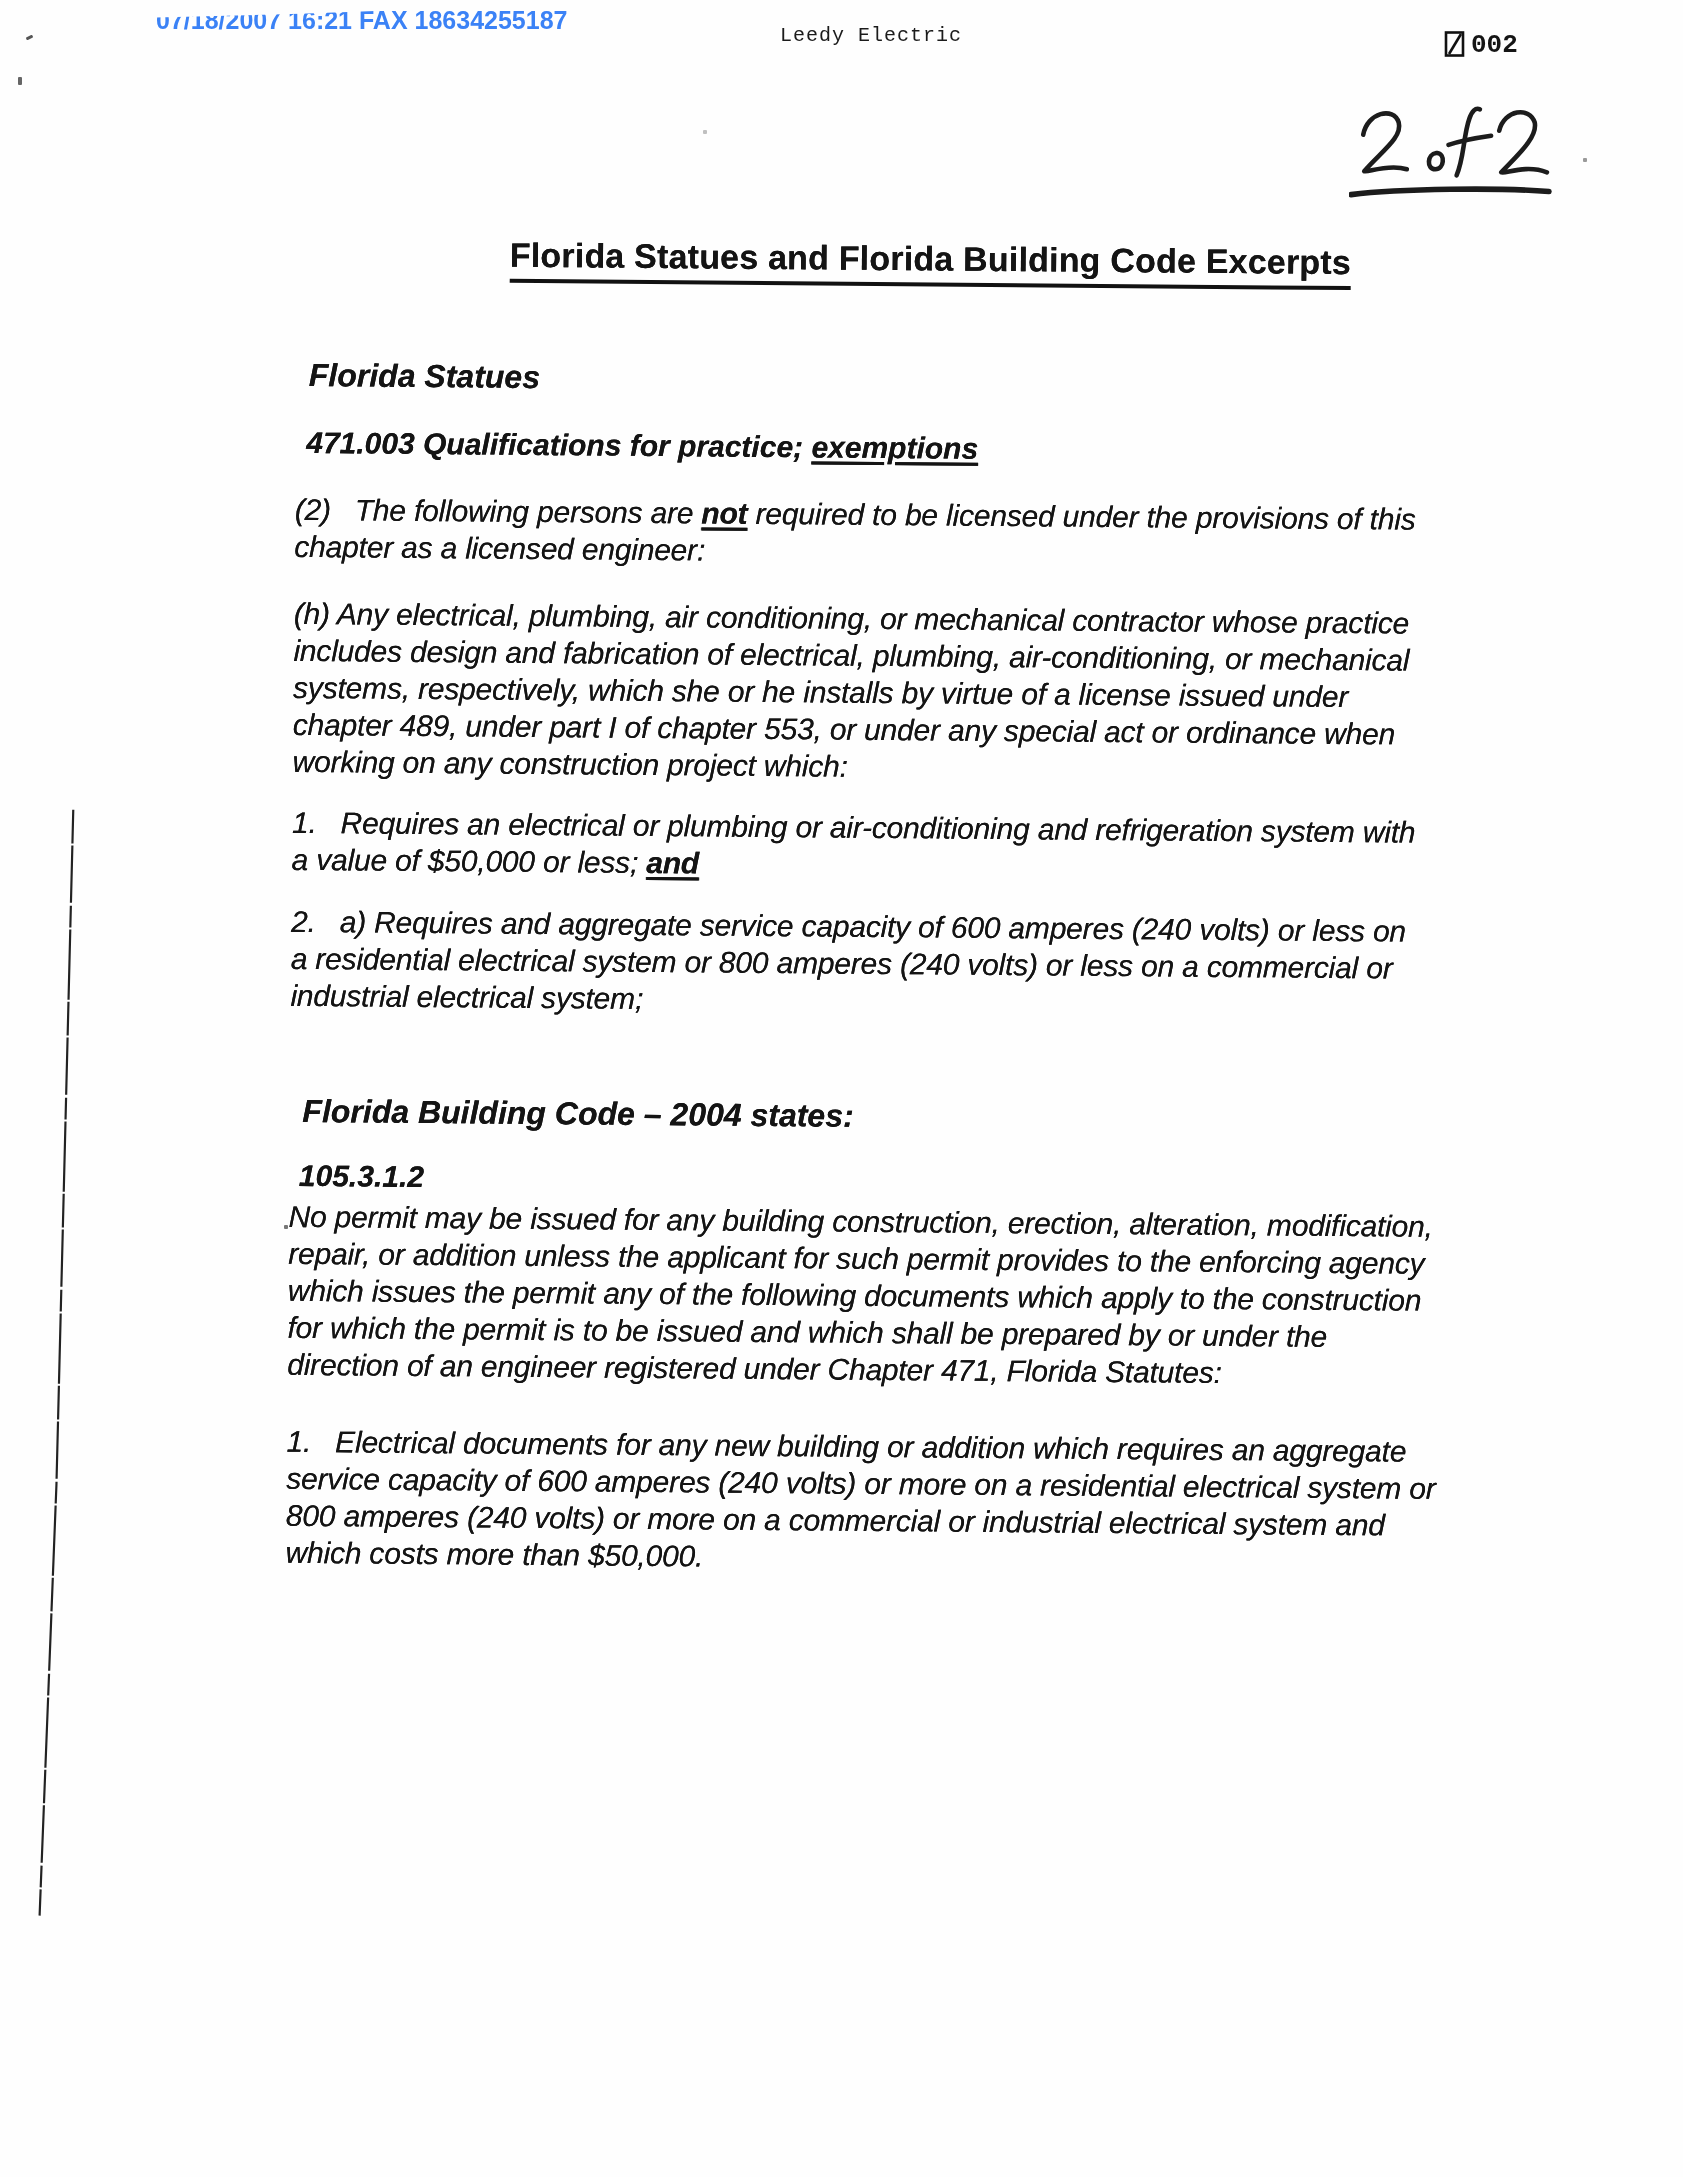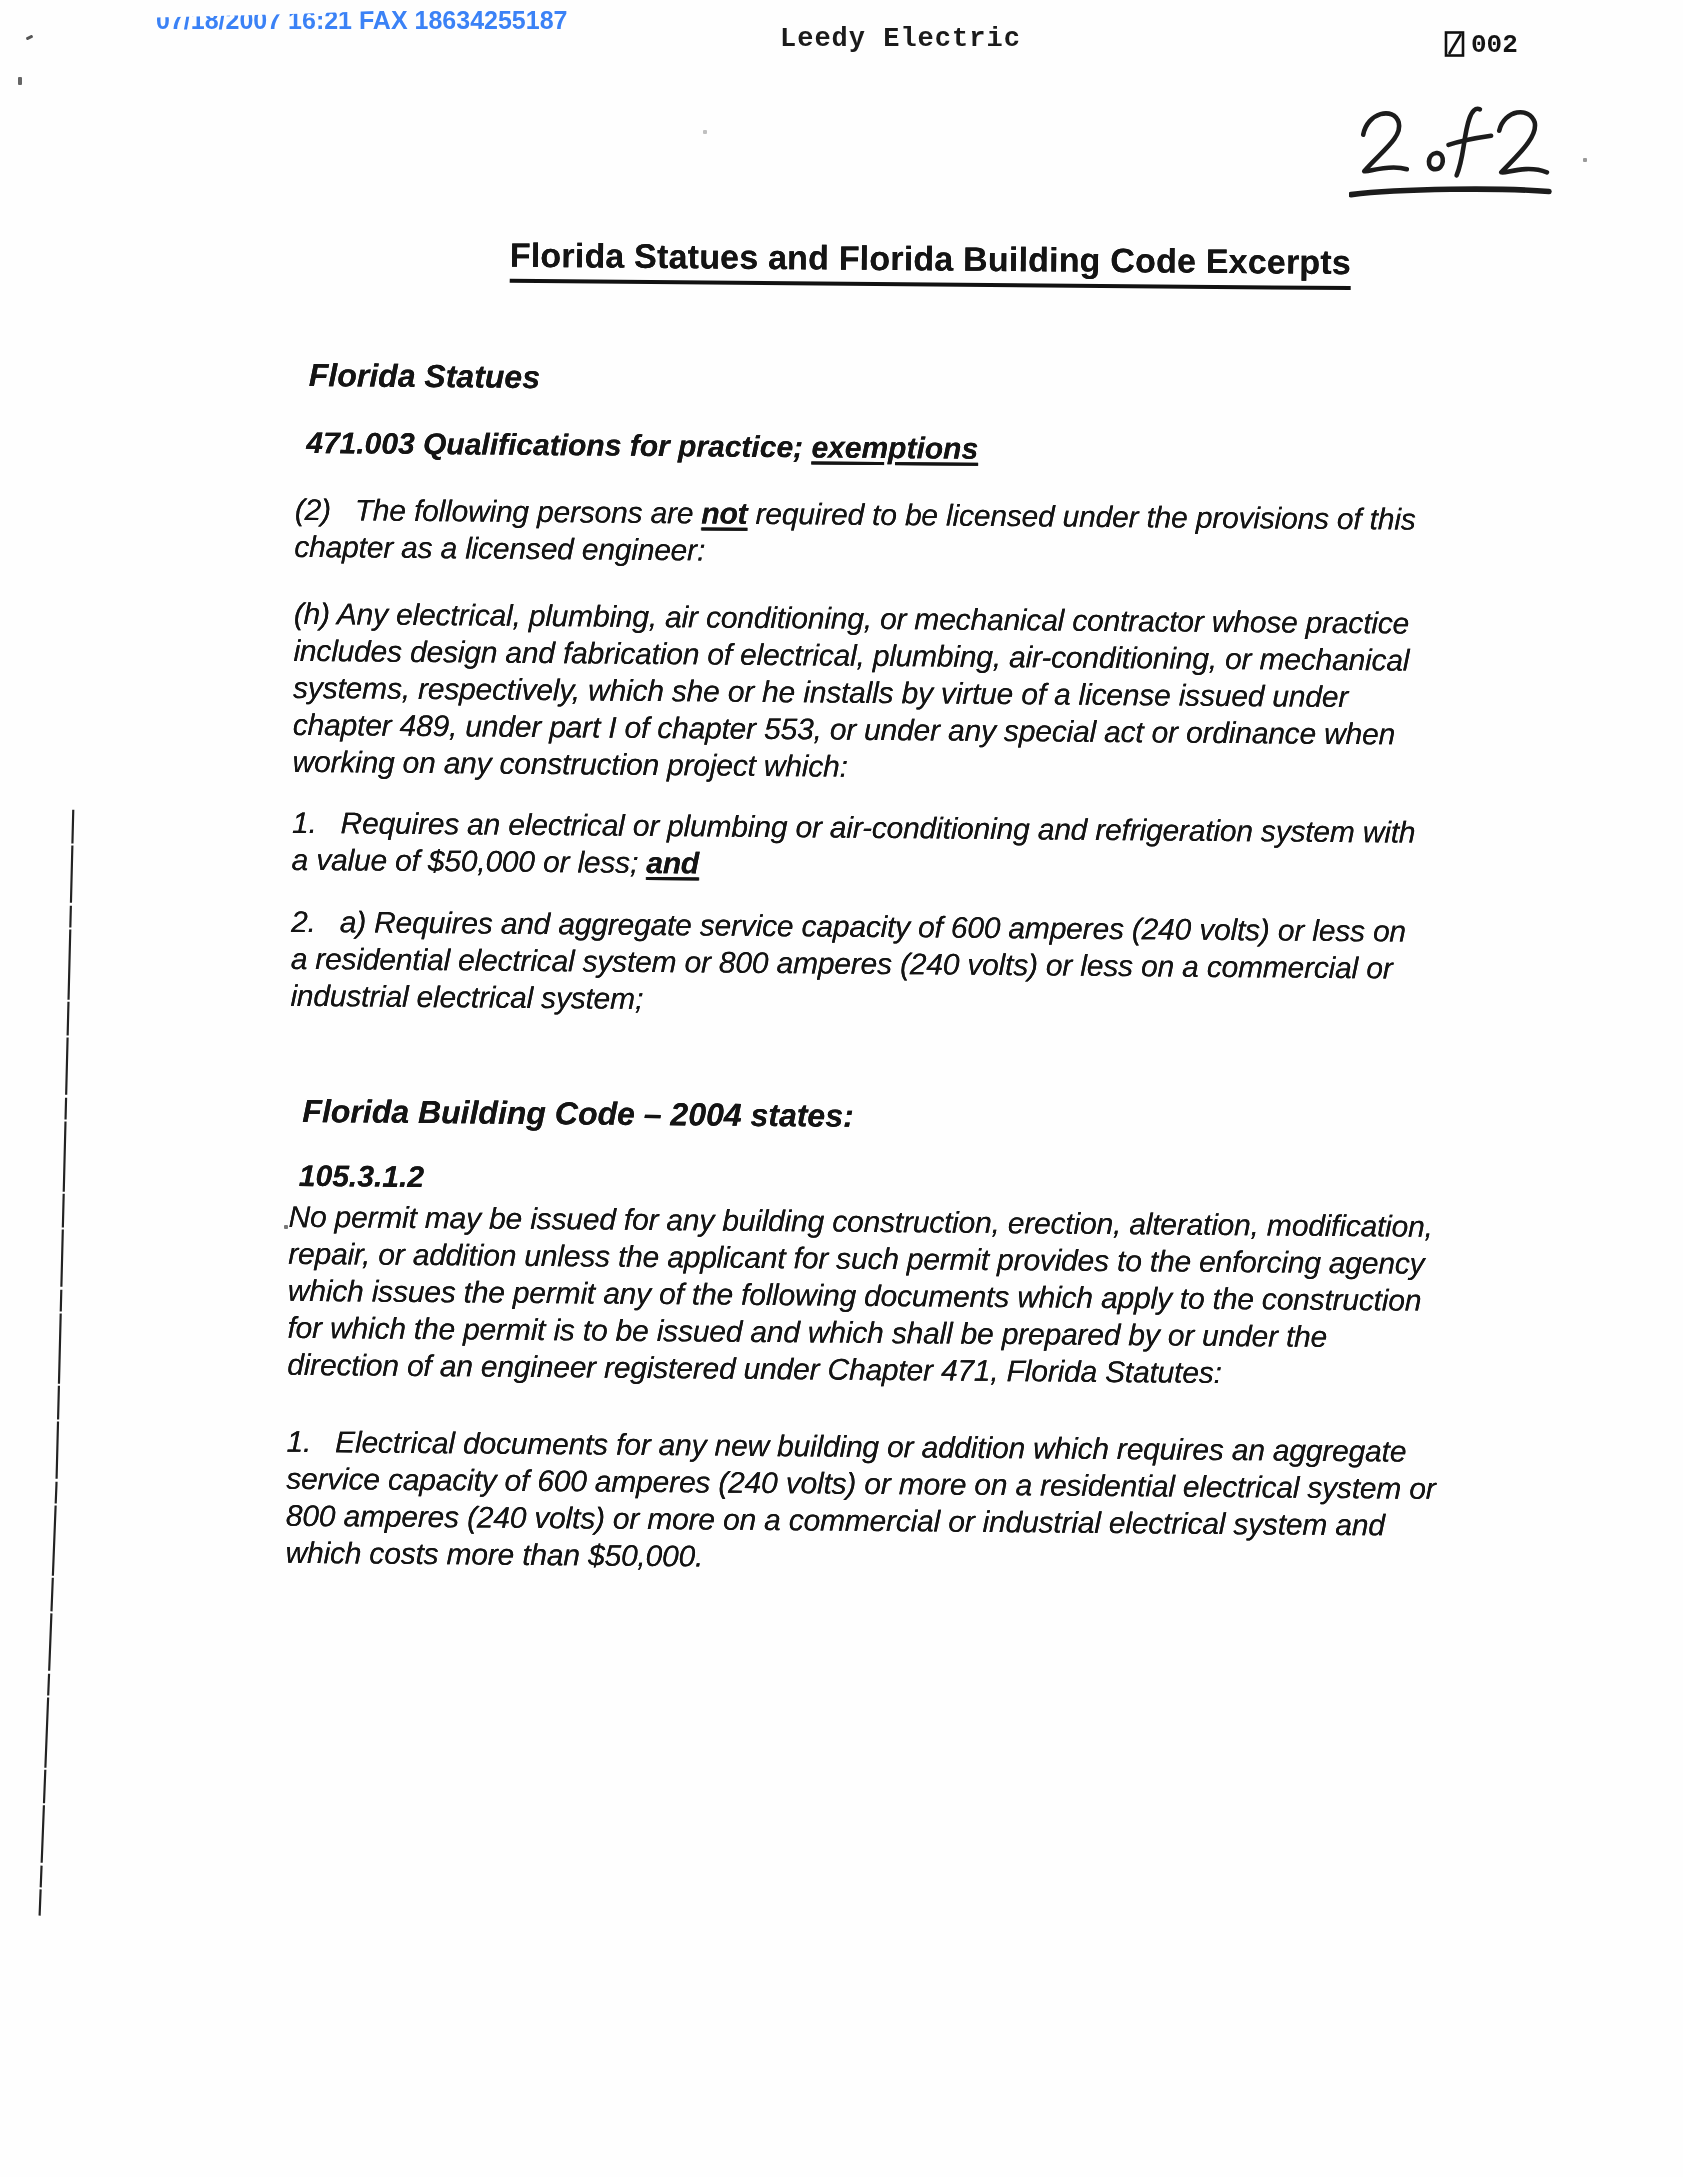--- a/index.html
+++ b/index.html
@@ -15,21 +15,21 @@
   .fax-header span{white-space:nowrap;}
   .fax-datetime{
     position:absolute;left:156px;top:6px;
     font-family:Liberation Sans, sans-serif;
     font-size:25px;font-weight:bold;color:#3b82f6;
     clip-path:polygon(0% 40%,35% 27%,60% 14%,100% 2%,100% 100%,0% 100%);
   }
   .fax-sender{
     position:absolute;left:780px;top:24px;
     font-family:"Liberation Mono",monospace;
-    font-size:27px;font-weight:bold;color:#1b1b1b;
+    font-size:20px;font-weight:normal;color:#1b1b1b;
     letter-spacing:1px;
   }
   .fax-badge{
     position:absolute;left:1443px;top:30px;
     display:flex;align-items:flex-start;gap:4px;
     font-family:"Liberation Mono",monospace;
     font-size:26px;font-weight:bold;color:#151515;
   }
   .fax-badge svg{display:block;}
   

